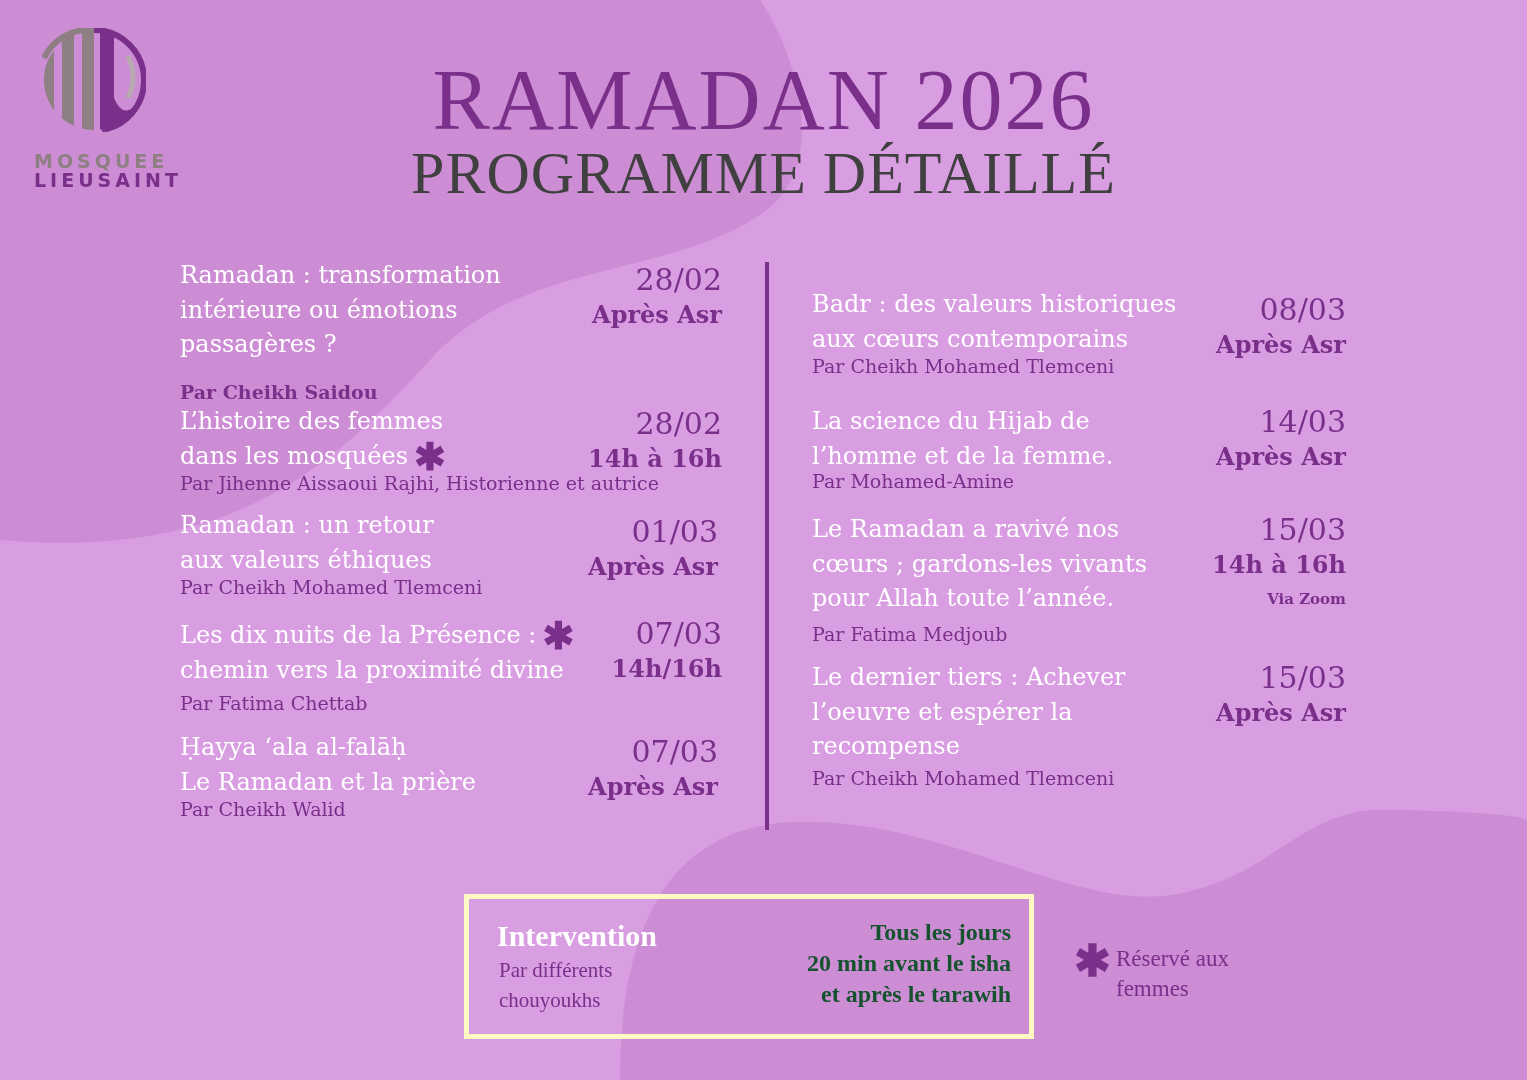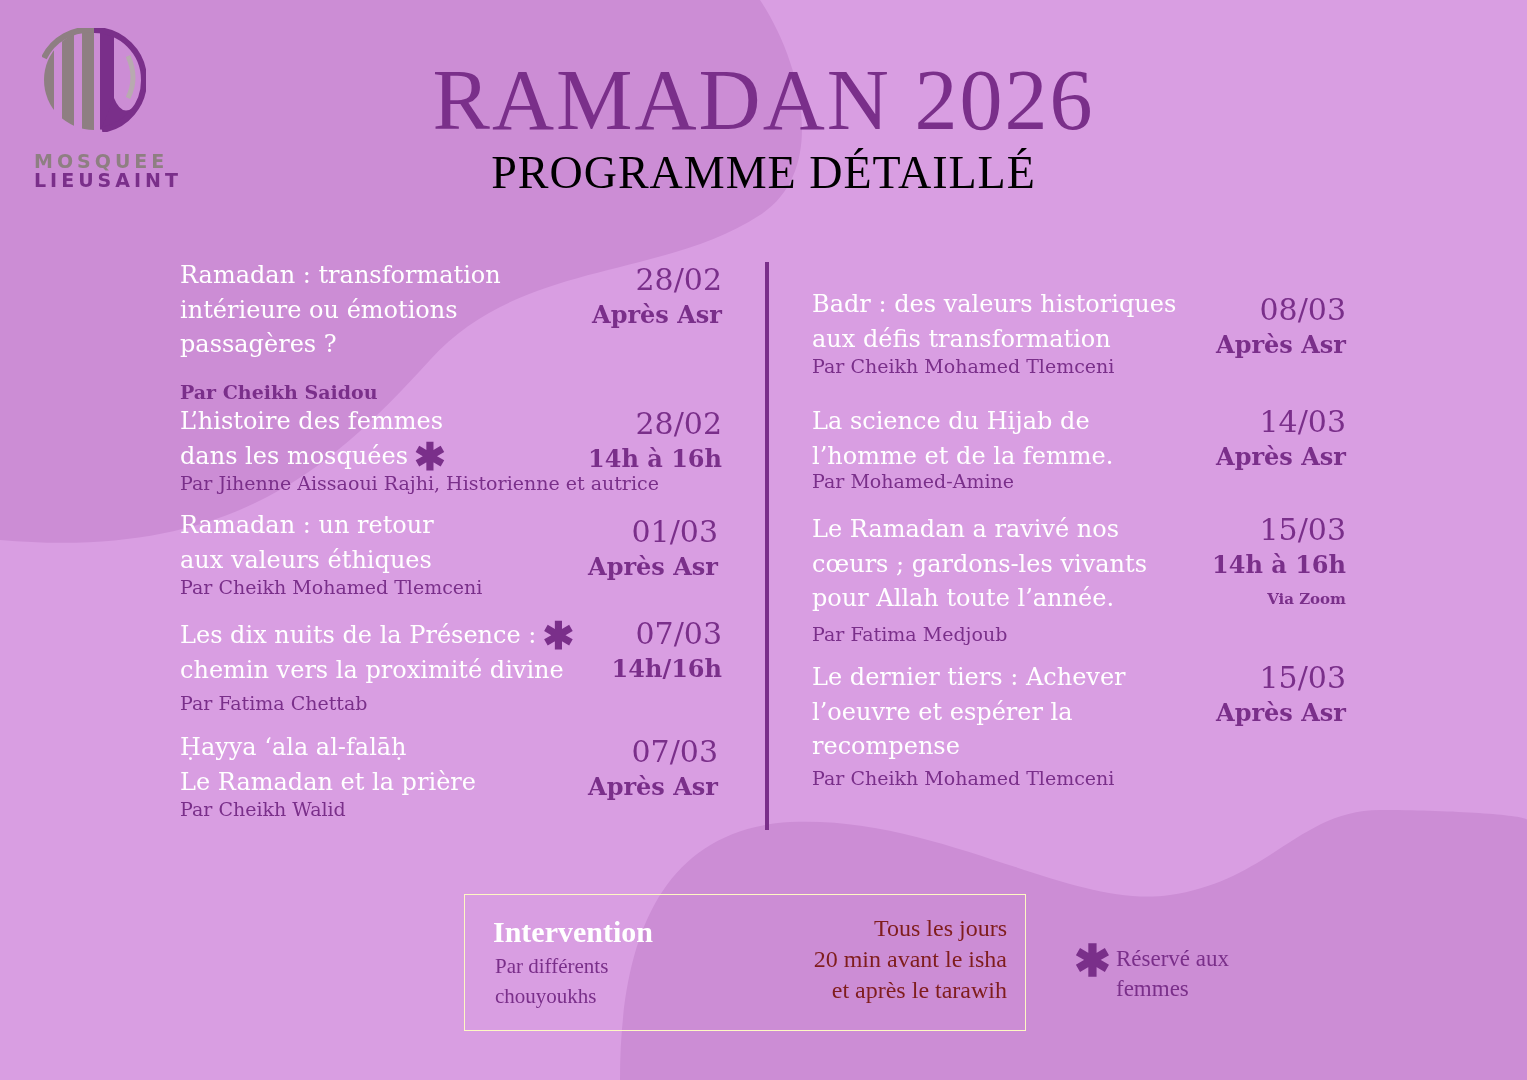--- a/index.html
+++ b/index.html
@@ -4,34 +4,34 @@
 <style>
   html,body{margin:0;padding:0;}
   body{width:1527px;height:1080px;overflow:hidden;position:relative;background:#d99ee2;font-family:"DejaVu Serif",serif;}
   .bg{position:absolute;inset:0;z-index:0;}
   .logo{position:absolute;left:34px;top:26px;width:124px;height:160px;}
   .logo-circle{position:absolute;left:8px;top:2px;width:104px;height:104px;}
   .logo-t1,.logo-t2{position:absolute;left:0;width:124px;text-align:center;font-family:"DejaVu Sans",sans-serif;font-weight:bold;letter-spacing:4px;font-size:19px;}
   .logo-t1{top:124px;color:#8e7f82;}
   .logo-t2{top:143px;color:#7a2f8a;}
   .title{position:absolute;left:0;width:1527px;top:52px;text-align:center;font-family:"Liberation Serif",serif;font-size:86px;color:#7a2f8a;letter-spacing:2px;line-height:96px;}
-  .subtitle{position:absolute;left:0;width:1527px;top:138px;text-align:center;font-family:"Liberation Serif",serif;font-size:46px;color:#000000;letter-spacing:1px;line-height:70px;}
+  .subtitle{position:absolute;left:0;width:1527px;top:138px;text-align:center;font-family:"Liberation Serif",serif;font-size:60px;color:#404040;letter-spacing:1px;line-height:70px;}
   .divider{position:absolute;left:765px;top:262px;width:4px;height:568px;background:#7a2f8a;}
   .event{position:absolute;font-family:"DejaVu Serif",serif;}
   .ev-title{color:#fff;font-size:24px;line-height:34.5px;font-weight:normal;}
   .ev-speaker{color:#7a2f8a;font-size:19px;line-height:28px;}
   .ev-when{position:absolute;text-align:right;color:#7a2f8a;}
   .ev-date{font-size:30px;line-height:36px;}
   .ev-time{font-size:24px;line-height:34px;font-weight:bold;}
   .ev-extra{font-size:15px;line-height:34px;font-weight:bold;}
   .star{color:#7a2f8a;font-size:38px;font-weight:bold;vertical-align:-6px;margin-left:6px;line-height:20px;}
-  .box{position:absolute;left:464px;top:894px;width:560px;height:135px;border:1px solid #fef9c3;}
+  .box{position:absolute;left:464px;top:894px;width:560px;height:135px;border:5px solid #fef9c3;}
   .box-title{position:absolute;left:28px;top:20px;color:#fff;font-family:"Liberation Serif",serif;font-size:30px;font-weight:bold;}
   .box-sub{position:absolute;left:30px;top:56px;color:#7a2f8a;font-size:21px;line-height:30px;font-family:"Liberation Serif",serif;}
-  .box-right{position:absolute;right:18px;top:18px;text-align:right;color:#7f1d1d;font-size:24px;line-height:31px;font-family:"Liberation Serif",serif;font-weight:normal;}
+  .box-right{position:absolute;right:18px;top:18px;text-align:right;color:#14532d;font-size:24px;line-height:31px;font-family:"Liberation Serif",serif;font-weight:bold;}
   .legend{position:absolute;left:1074px;top:944px;color:#7a2f8a;font-family:"Liberation Serif",serif;}
   .legend-star{position:absolute;left:0;top:-4px;font-size:44px;font-weight:bold;line-height:44px;}
   .legend-text{position:absolute;left:42px;top:0;width:160px;font-size:23px;line-height:30px;}
 </style>
 </head>
 <body>
 
 <svg class="bg" width="1527" height="1080" viewBox="0 0 1527 1080">
   <path d="M0,0 L760,0 C800,60 830,170 760,215 C660,280 520,260 430,360 C330,470 230,560 0,540 Z" fill="#cc8dd5"></path>
   <path d="M620,1080 C620,940 660,830 790,822 C940,815 1070,910 1170,895 C1270,880 1300,810 1380,810 C1450,810 1527,815 1527,820 L1527,1080 Z" fill="#cc8dd5"></path>
@@ -122,21 +122,21 @@
   <div class="ev-speaker" style="margin-top:-4px;">Par Cheikh Walid</div>
 </div>
 <div class="ev-when" style="left:556px;top:734px;width:162px;">
   <div class="ev-date">07/03</div>
   <div class="ev-time">Après Asr</div>
 </div>
 
 <div class="event" style="left:812px;top:287px;width:420px;">
   <div class="ev-title" style="white-space:nowrap;">
     <div>Badr : des valeurs historiques</div>
-    <div>aux défis transformation</div>
+    <div>aux cœurs contemporains</div>
   </div>
   <div class="ev-speaker" style="margin-top:-4px;">Par Cheikh Mohamed Tlemceni</div>
 </div>
 <div class="ev-when" style="left:1186px;top:292px;width:160px;">
   <div class="ev-date">08/03</div>
   <div class="ev-time">Après Asr</div>
 </div>
 
 <div class="event" style="left:812px;top:404px;width:400px;">
   <div class="ev-title">

